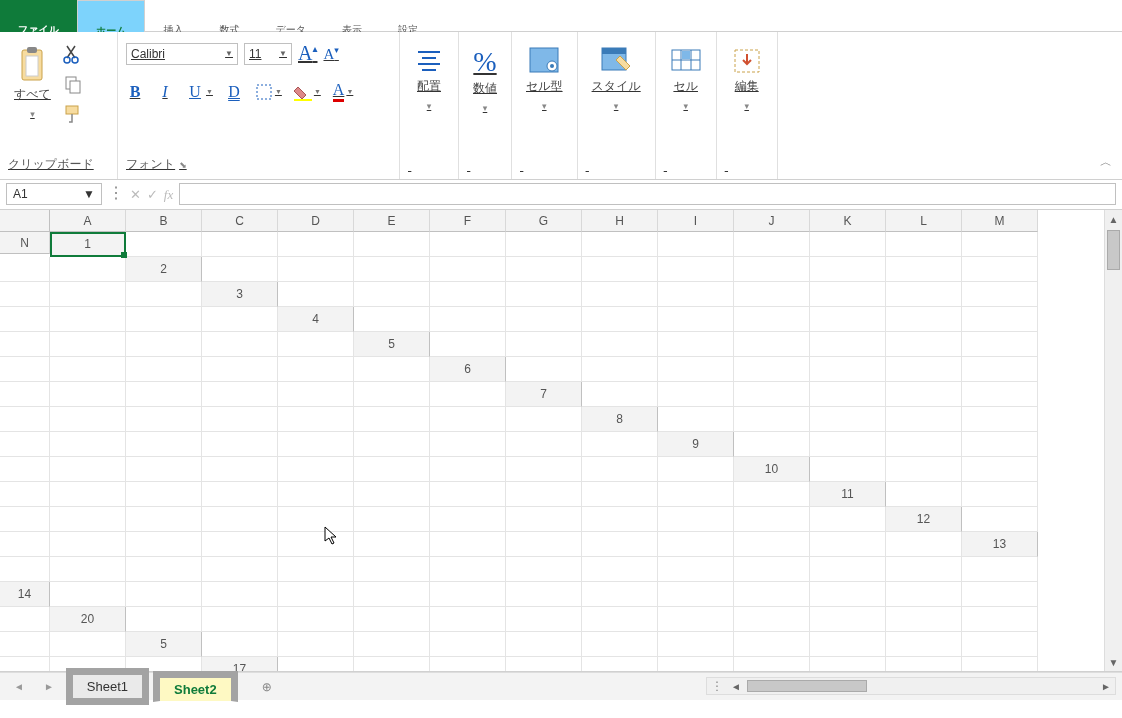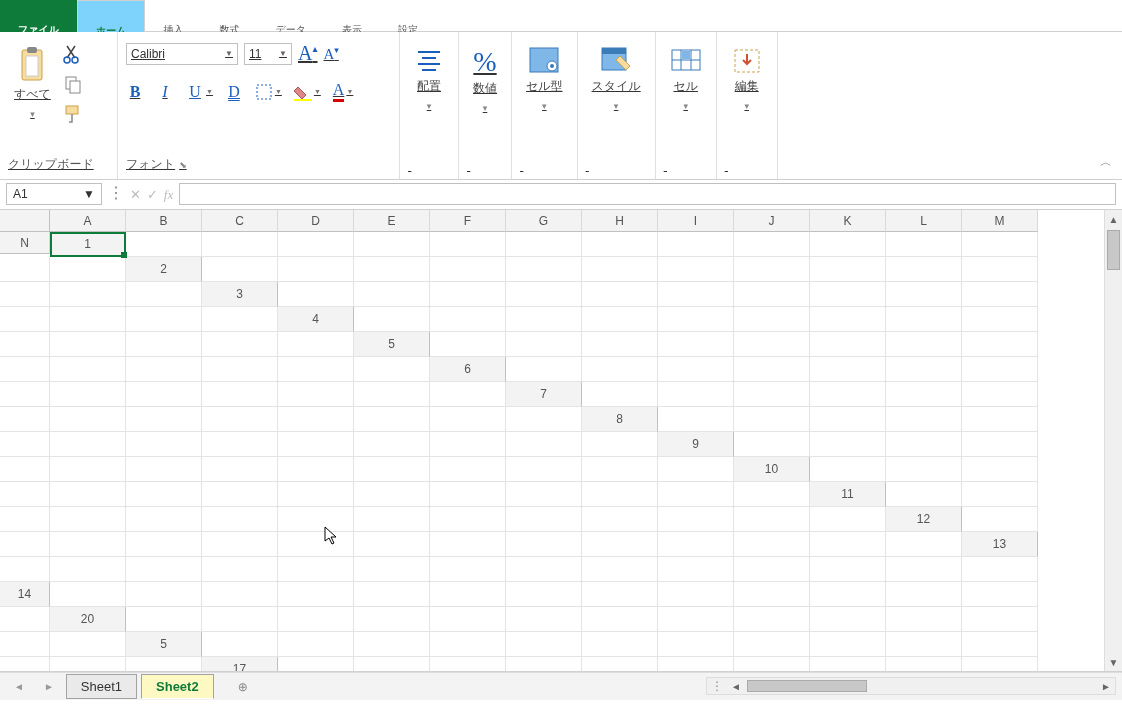--- a/index.html
+++ b/index.html
@@ -56,21 +56,21 @@
   .sel-cell { position: absolute; left: 50px; top: 22px; width: 76px; height: 25px; border: 2px solid #0f7b3a; pointer-events: none; }
   .sel-handle { position: absolute; right: -3px; bottom: -3px; width: 6px; height: 6px; background: #0f7b3a; }
   
   .vscroll { position: absolute; right: 0; top: 0; bottom: 0; width: 18px; background: #f0f0f0; border-left: 1px solid #ddd; }
   .vscroll .up, .vscroll .down { height: 18px; display:flex; align-items:center; justify-content:center; color:#666; font-size:10px; }
   .vscroll .thumb { position:absolute; top:20px; left:2px; right:2px; height:40px; background:#c8c8c8; border:1px solid #aaa; }
   
   
   .sheet-bar { display: flex; align-items: center; height: 28px; background: #f3f3f3; border-top: 1px solid #ddd; padding: 0 6px; gap: 4px; position: relative; }
   .nav-ar { color: #999; font-size: 10px; padding: 0 8px; cursor: pointer; }
-  .sheet-tab { padding: 4px 14px; background: #eaeaea; border: 1px solid #a3a3a3; font-size: 13px; cursor: pointer; }
+  .sheet-tab { padding: 4px 14px; background: #eaeaea; border: 7px solid #a3a3a3; font-size: 13px; cursor: pointer; }
   .sheet-tab.active { background: #fef9c3; border-bottom: 1px solid #fff; color: #0f7b3a; font-weight: bold; }
   .add-sheet { width: 22px; height: 22px; border-radius: 50%; display:flex; align-items:center; justify-content:center; color:#888; margin-left: 14px; cursor:pointer; }
   .hscroll { position:absolute; right: 6px; top: 4px; width: 410px; height: 18px; background:#f0f0f0; border:1px solid #ddd; display:flex; align-items:center; }
   .hscroll .lar, .hscroll .rar { width:18px; text-align:center; color:#666; font-size:10px; }
   .hscroll .track { flex:1; position:relative; height:100%; }
   .hscroll .thumb { position:absolute; left:2px; top:2px; bottom:2px; width:120px; background:#c8c8c8; border:1px solid #aaa; }
   
   .cursor-ptr { position:absolute; left: 324px; top: 526px; font-size: 16px; pointer-events:none; }
 </style>
 </head>

